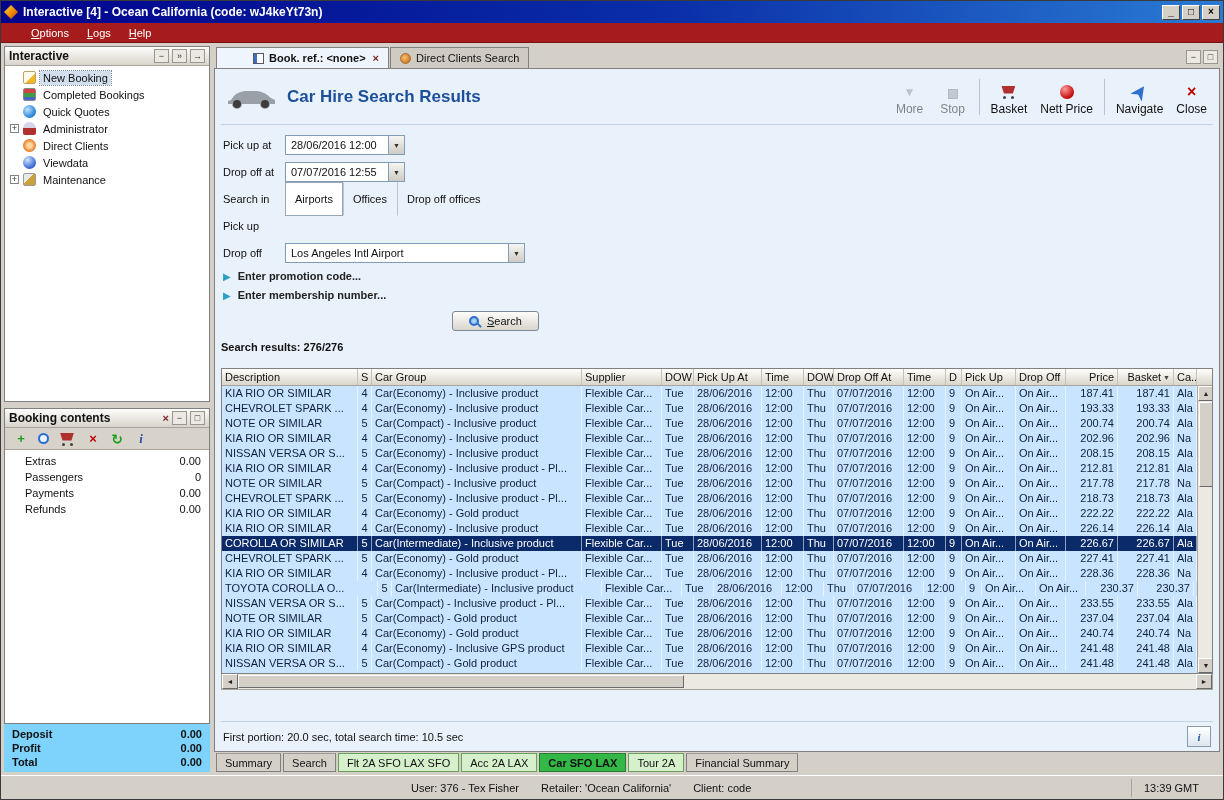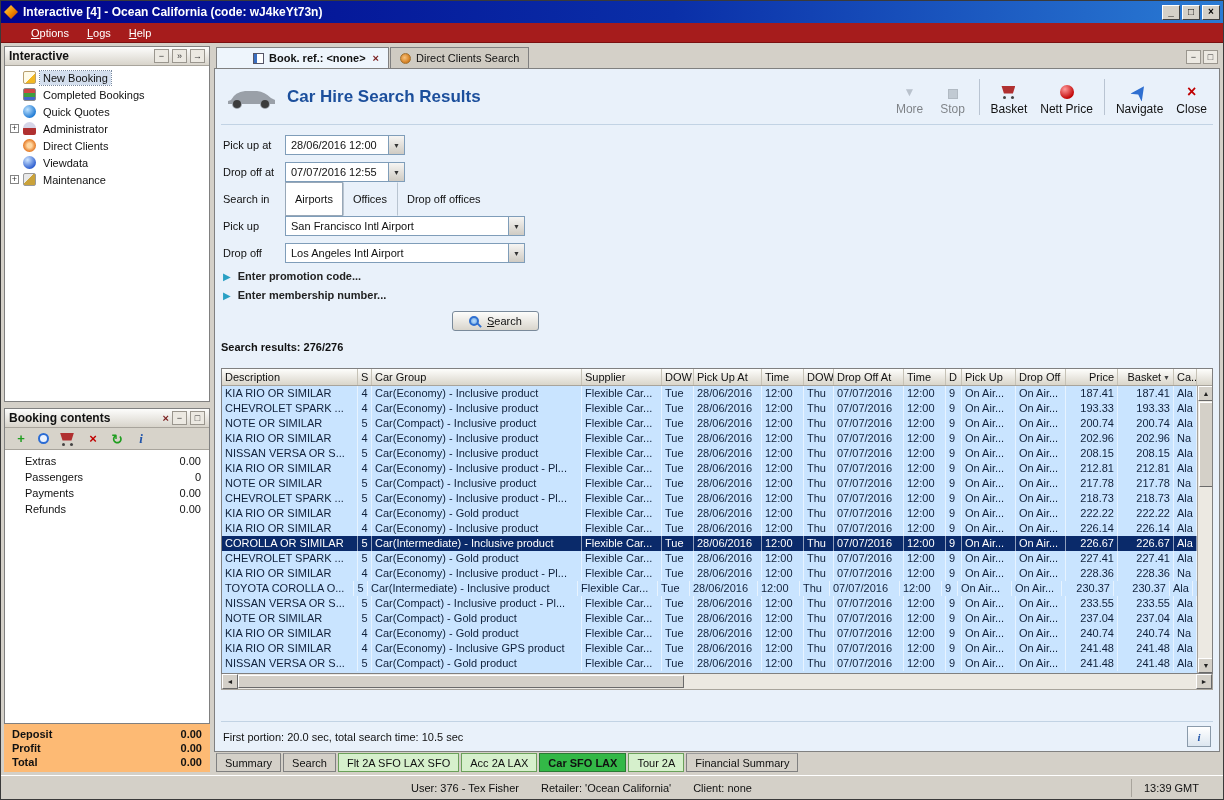--- a/index.html
+++ b/index.html
@@ -55,21 +55,21 @@
   .bt.ic-clock{width:11px;height:11px;border:2px solid #2b6cd4;border-radius:50%;background:#eaf2ff;}
   .bt.ic-delete{color:#c00000;}
   .bt.ic-refresh{color:#1f9e1f;font-size:14px;}
   .bt.ic-info{color:#2255aa;font-style:italic;font-family:"Liberation Serif",serif;}
   .minicart{width:15px;height:12px;position:relative;}
   .minicart::before{content:"";position:absolute;left:1px;top:0;width:12px;height:7px;background:#b03030;clip-path:polygon(0 0,100% 0,82% 100%,18% 100%);}
   .minicart::after{content:"";position:absolute;left:3px;bottom:0;width:3px;height:3px;border-radius:50%;background:#444;box-shadow:6px 0 0 #444;}
   .bc-list{flex:0 0 auto;background:#fff;padding:5px 4px 2px;}
   .bc-row{display:flex;justify-content:space-between;height:16px;padding:0 4px 0 16px;}
   .bc-fill{flex:1;background:#fff;}
-  .totals{flex:0 0 auto;background:#fdba74;padding:4px 6px 2px;}
+  .totals{flex:0 0 auto;background:#7dd3fc;padding:4px 6px 2px;}
   .tot-row{display:flex;justify-content:space-between;font-weight:bold;height:14px;padding:0 2px;}
 
   
   .doc-tabs{height:22px;flex:0 0 auto;display:flex;align-items:flex-end;gap:1px;padding-left:2px;}
   .doc-tab{height:21px;display:flex;align-items:center;gap:5px;padding:0 9px;border:1px solid #808080;border-bottom:none;background:#cfcbc2;}
   .doc-tab.active{background:#eef5fc;font-weight:bold;padding-left:36px;}
   .doc-tab-icon{width:11px;height:11px;flex:0 0 auto;}
   .ic-book{background:linear-gradient(90deg,#3a6ec0 35%,#fff 35%);border:1px solid #556;}
   .ic-search-person{background:radial-gradient(circle at 40% 40%,#f7c17a,#d07818 75%);border-radius:50%;border:1px solid #a07030;}
   .doc-tab-close{color:#7a1f1f;font-weight:bold;margin-left:2px;}
@@ -356,24 +356,20 @@
           <div class="frow">
             <span class="flabel">Search in</span>
             <span class="seg-tabs">
                 <span class="seg active">Airports</span>
                 <span class="seg">Offices</span>
                 <span class="seg">Drop off offices</span>
               </span>
           </div>
           <div class="frow">
             <span class="flabel">Pick up</span>
-            <span class="combo loc">
-              <span class="cval">San Francisco Intl Airport</span>
-              <span class="cbtn">▼</span>
-            </span>
           </div>
           <div class="frow">
             <span class="flabel">Drop off</span>
             <span class="combo loc">
               <span class="cval">Los Angeles Intl Airport</span>
               <span class="cbtn">▼</span>
             </span>
           </div>
           <div class="link-row">
             <span class="link-arrow">▶</span>
@@ -643,21 +639,21 @@
                   <span class="tcell" style="width: 70px;">07/07/2016</span>
                   <span class="tcell" style="width: 42px;">12:00</span>
                   <span class="tcell" style="width: 16px;">9</span>
                   <span class="tcell" style="width: 54px;">On Air...</span>
                   <span class="tcell" style="width: 50px;">On Air...</span>
                   <span class="tcell r" style="width: 52px;">228.36</span>
                   <span class="tcell r" style="width: 56px;">228.36</span>
                   <span class="tcell" style="width: 23px;">Na</span>
                 </div>
                 <div class="trow">
-                  <span class="tcell" style="width: 132px;">TOYOTA COROLLA O...</span>
+                  <span class="tcell" style="width: 156px;">TOYOTA COROLLA O...</span>
                   <span class="tcell c" style="width: 14px;">5</span>
                   <span class="tcell" style="width: 210px;">Car(Intermediate) - Inclusive product</span>
                   <span class="tcell" style="width: 80px;">Flexible Car...</span>
                   <span class="tcell" style="width: 32px;">Tue</span>
                   <span class="tcell" style="width: 68px;">28/06/2016</span>
                   <span class="tcell" style="width: 42px;">12:00</span>
                   <span class="tcell" style="width: 30px;">Thu</span>
                   <span class="tcell" style="width: 70px;">07/07/2016</span>
                   <span class="tcell" style="width: 42px;">12:00</span>
                   <span class="tcell" style="width: 16px;">9</span>
@@ -792,17 +788,17 @@
           <span class="btab plain">Financial Summary</span>
         </div>
     </div>
   </div>
 
   <div class="statusbar">
     <span class="sb-pad"></span>
     <span style="display:flex;gap:22px;">
         <span class="sb-seg">User: 376 - Tex Fisher</span>
         <span class="sb-seg">Retailer: 'Ocean California'</span>
-        <span class="sb-seg">Client: none</span>
+        <span class="sb-seg">Client: code</span>
       </span>
     <span class="sb-time">13:39 GMT</span>
   </div>
 </div>
 
 </body></html>

